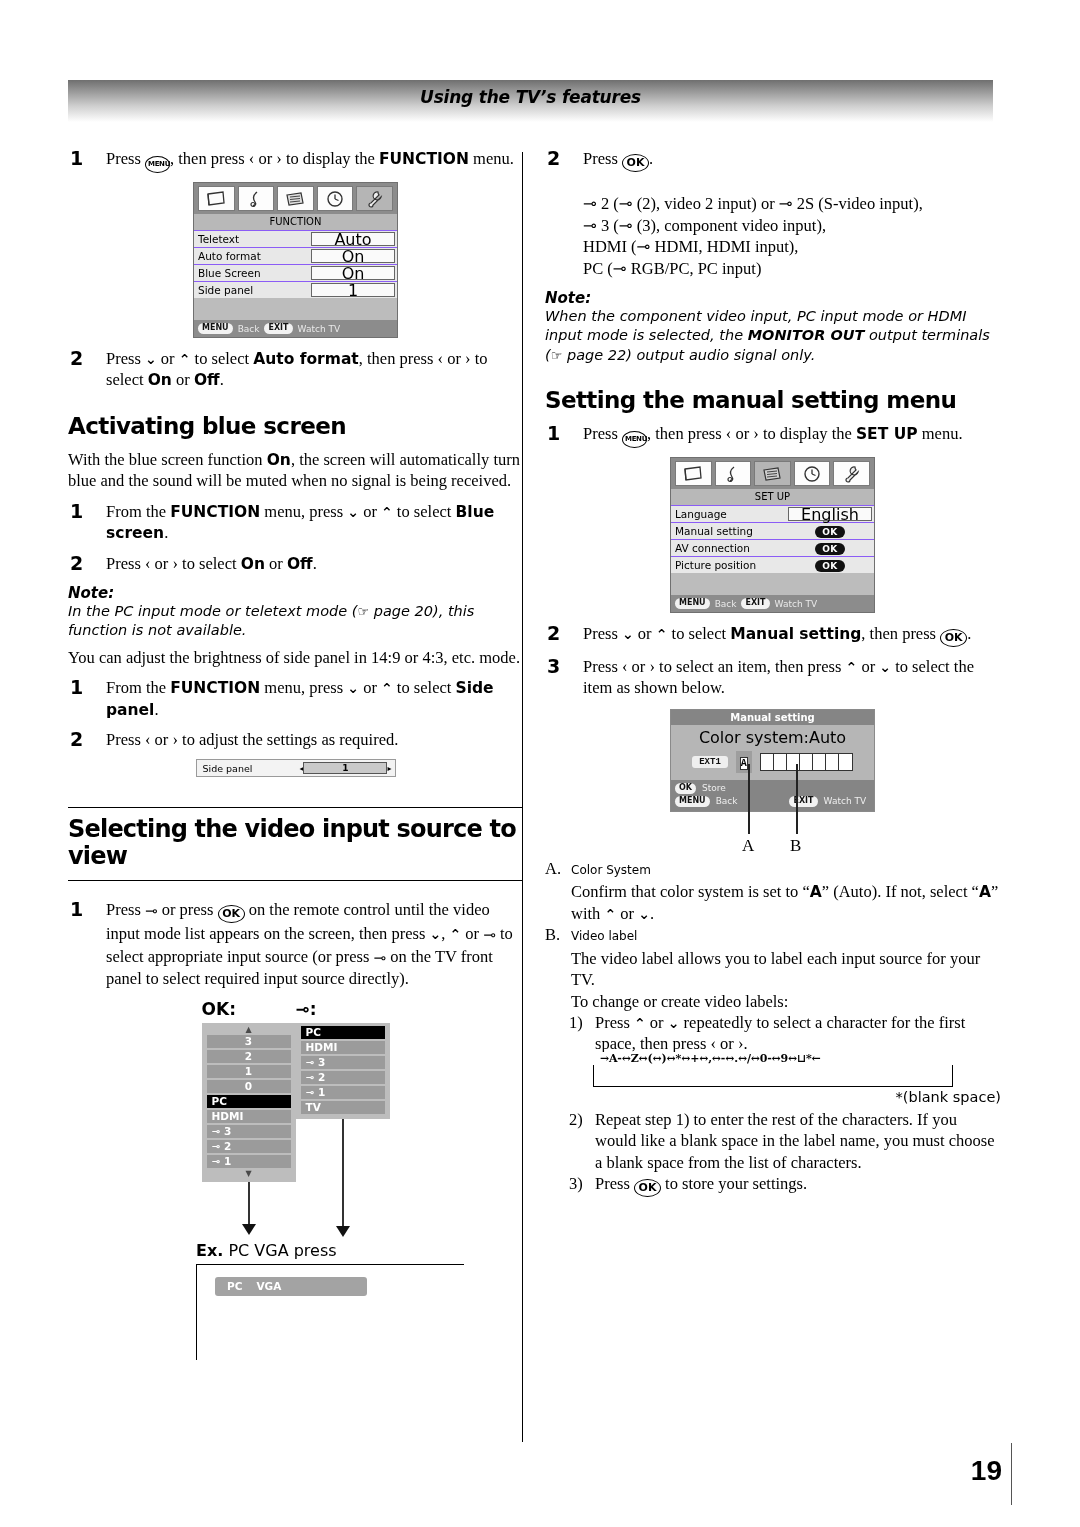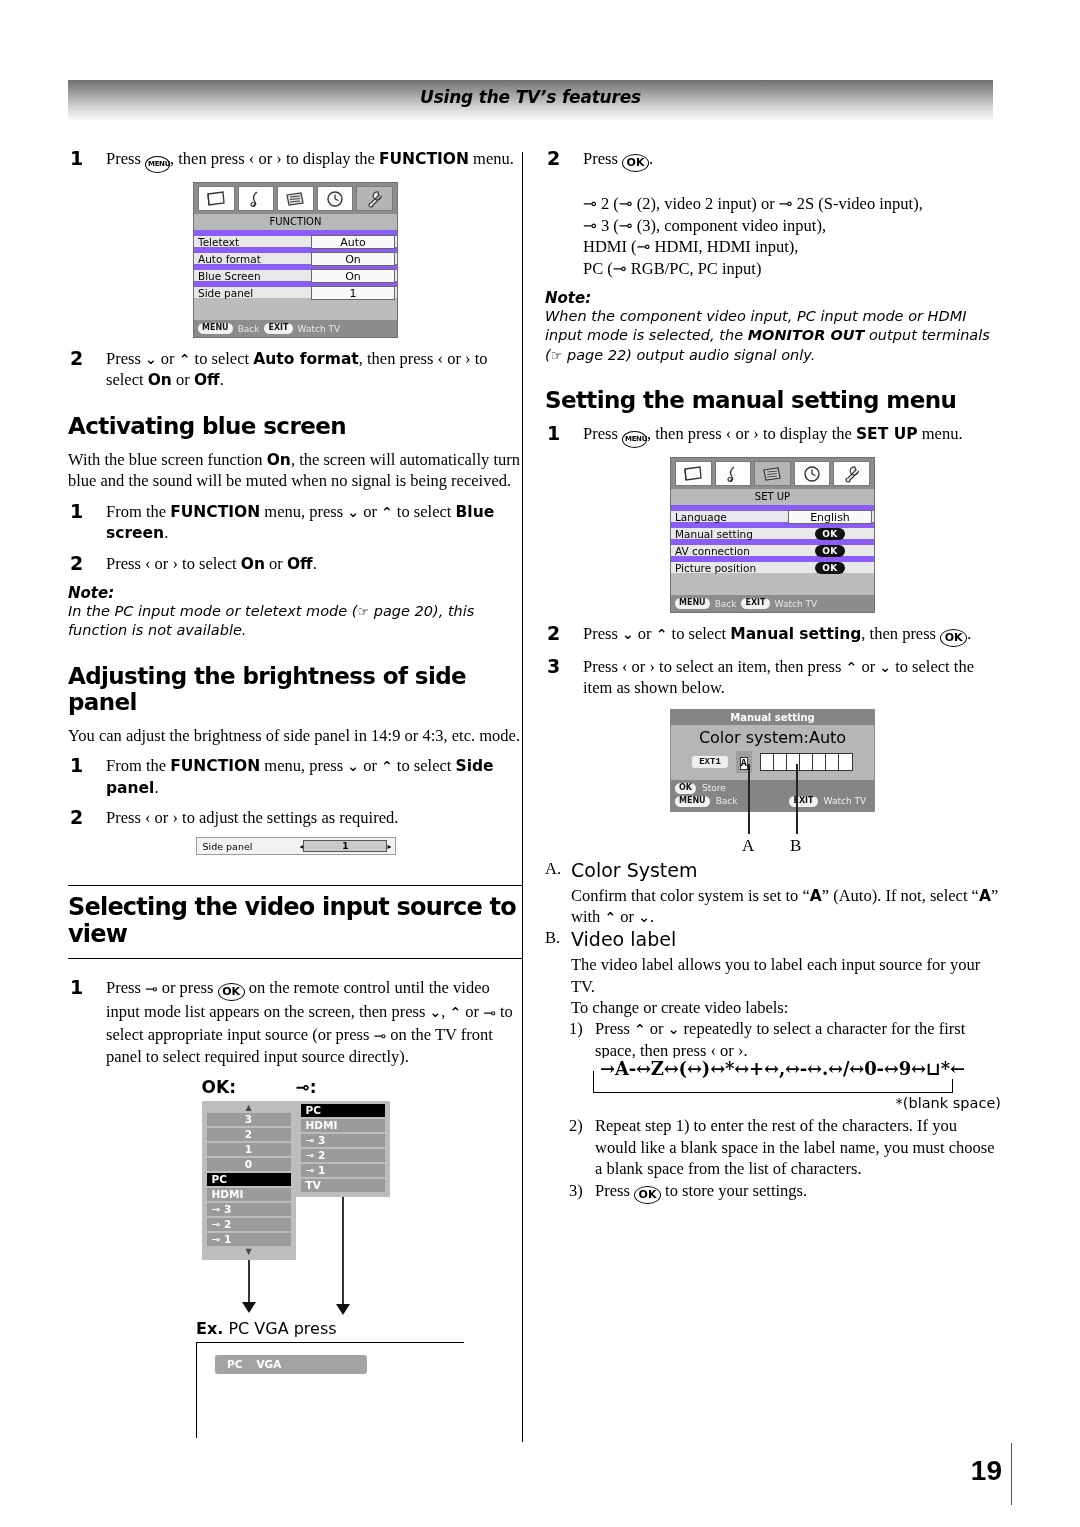--- a/index.html
+++ b/index.html
@@ -151,27 +151,27 @@
     text-align: center;
     font-size: 10px;
     padding: 2px 0 3px 0;
     background: #b8b8b8;
     color: #000;
   }
   .osd-row {
     display: flex;
     align-items: center;
     background: #e8e8e8;
-    border-top: 6px solid #8b5cf6;
+    border-top: 1px solid #8b5cf6;
     height: 17px;
     padding: 0 2px 0 4px;
   }
   .osd-row .lbl { flex: 1; font-size: 10.5px; color: #000; }
   .osd-row .val {
-    width: 84px; text-align: center; font-size: 11px;
+    width: 84px; text-align: center; font-size: 16px;
     background: #fafafa; border: 1px solid #666; height: 14px; line-height: 13px;
   }
   .osd-row .valplain {
     width: 84px; text-align: center; font-size: 10.5px;
   }
   .osd-spacer { height: 22px; background: #bcbcbc; }
   .osd-foot {
     background: #8c8c8c;
     height: 17px;
     display: flex; align-items: center;
@@ -310,42 +310,42 @@
   .ab-row .stem { position: absolute; width: 1.6px; background: #222; top: -48px; height: 70px; }
   .ab-row .lab {
     position: absolute; top: 24px;
     font-family: "Liberation Serif", serif;
     font-size: 17px;
   }
 
   
   .ltr { position: relative; padding-left: 26px; font-size: 16.5px; line-height: 1.30; margin-bottom: 2px; }
   .ltr > .mk { position: absolute; left: 0; top: 0; }
-  .ltr-head { font-family: "DejaVu Sans", sans-serif; font-size: 19px; }
+  .ltr-head { font-family: "DejaVu Sans", sans-serif; font-size: 12px; }
   .sub { padding-left: 26px; font-size: 16.5px; line-height: 1.30; }
   .numlist { position: relative; padding-left: 50px; font-size: 16.5px; line-height: 1.30; }
   .numlist > .mk { position: absolute; left: 24px; top: 0; }
 
   
   .charchain-wrap { margin: 10px 0 4px 0; padding-left: 48px; }
   .charchain {
     border: 1.4px solid #000;
     border-top: none;
     height: 22px;
     position: relative;
     width: 360px;
   }
   .charchain .txt {
     position: absolute;
     top: -13px; left: 4px;
     background: #fff;
     padding: 0 2px;
     font-family: "DejaVu Serif", serif;
     font-weight: bold;
-    font-size: 18px;
+    font-size: 11px;
     white-space: nowrap;
     letter-spacing: -0.2px;
   }
   .blankspace-note {
     text-align: right;
     font-family: "DejaVu Sans", sans-serif;
     font-size: 14.5px;
     width: 408px;
     margin-top: 2px;
   }
@@ -472,21 +472,20 @@
     <span>Press ‹ or › to select </span><b>On</b><span> or </span><b>Off</b><span>.</span>
   </div>
 
   <div class="note">
     <div class="note-label">Note:</div>
     <div class="note-body">
       <span>In the PC input mode or teletext mode (</span><span class="hand">☞</span><span> page 20), this function is not available.</span>
     </div>
   </div>
 
-  <h2 class="section">Adjusting the brightness of side panel</h2>
 
   <p class="para">You can adjust the brightness of side panel in 14:9 or 4:3, etc. mode.</p>
 
   <div class="step">
     <span class="num">1</span>
     <span>From the </span><b>FUNCTION</b><span> menu, press </span><span class="arr">⌄</span><span> or </span><span class="arr">⌃</span><span> to select </span><b>Side panel</b><span>.</span>
   </div>
 
   <div class="step">
     <span class="num">2</span>

